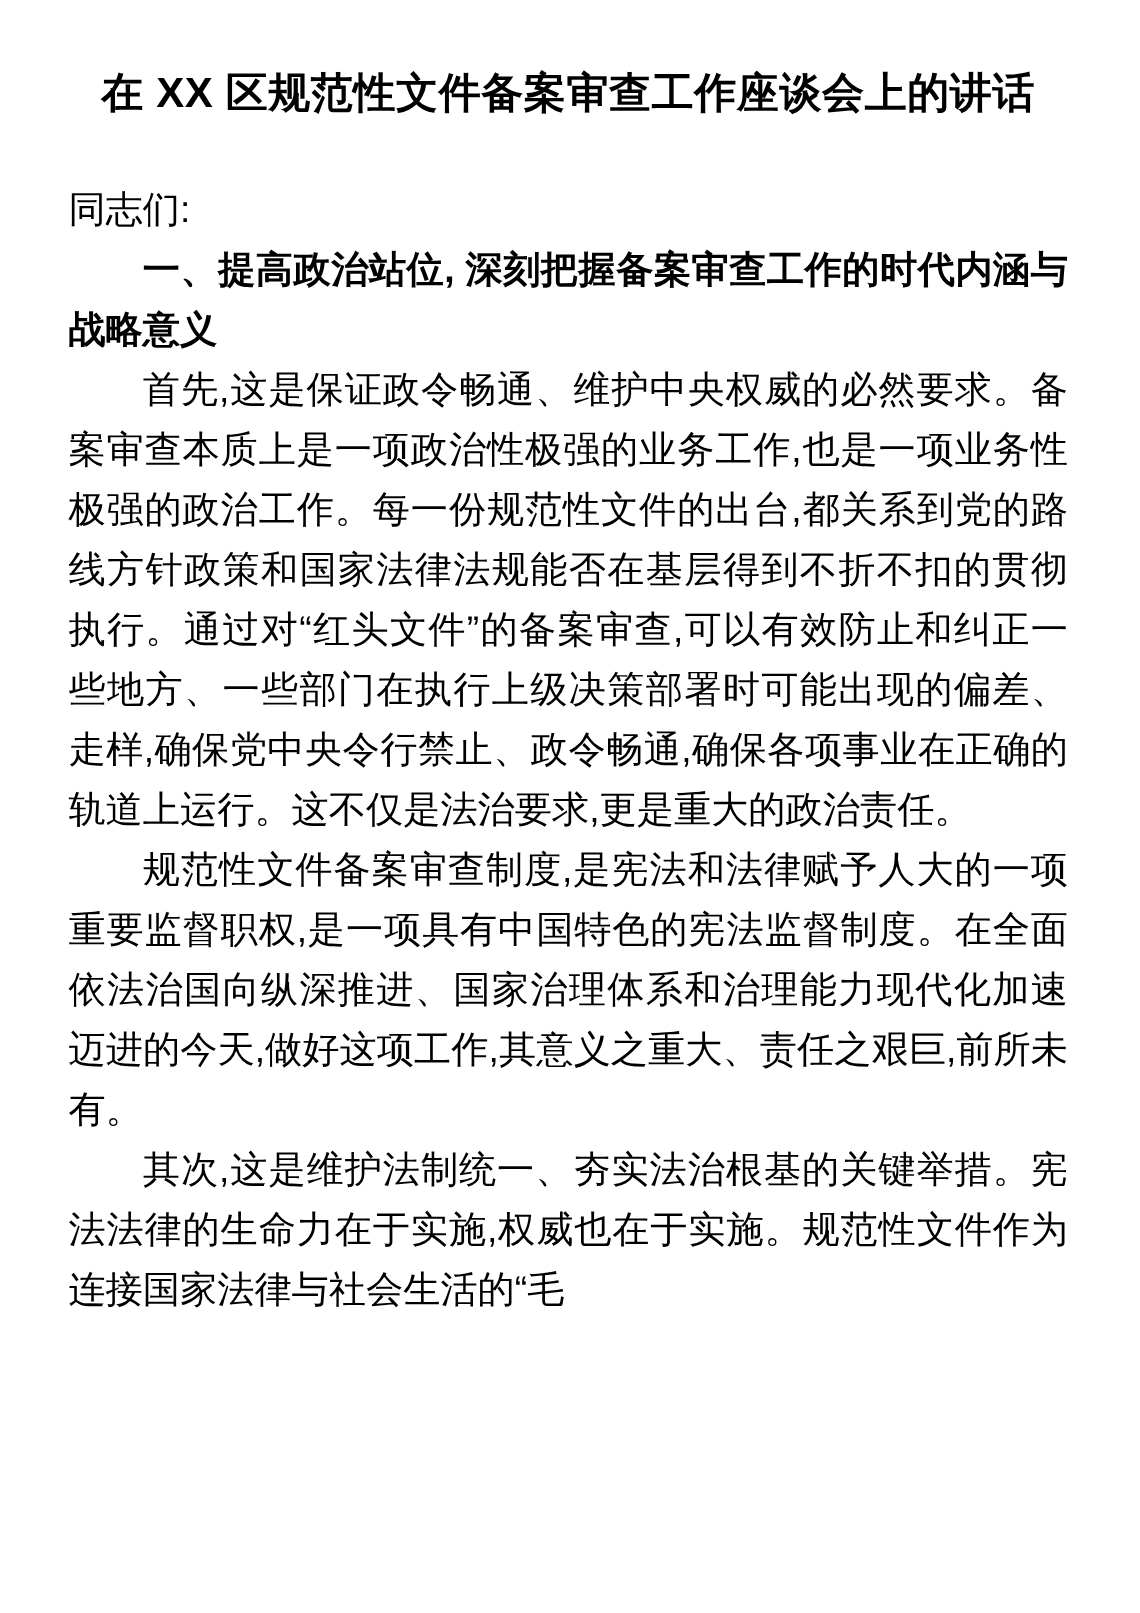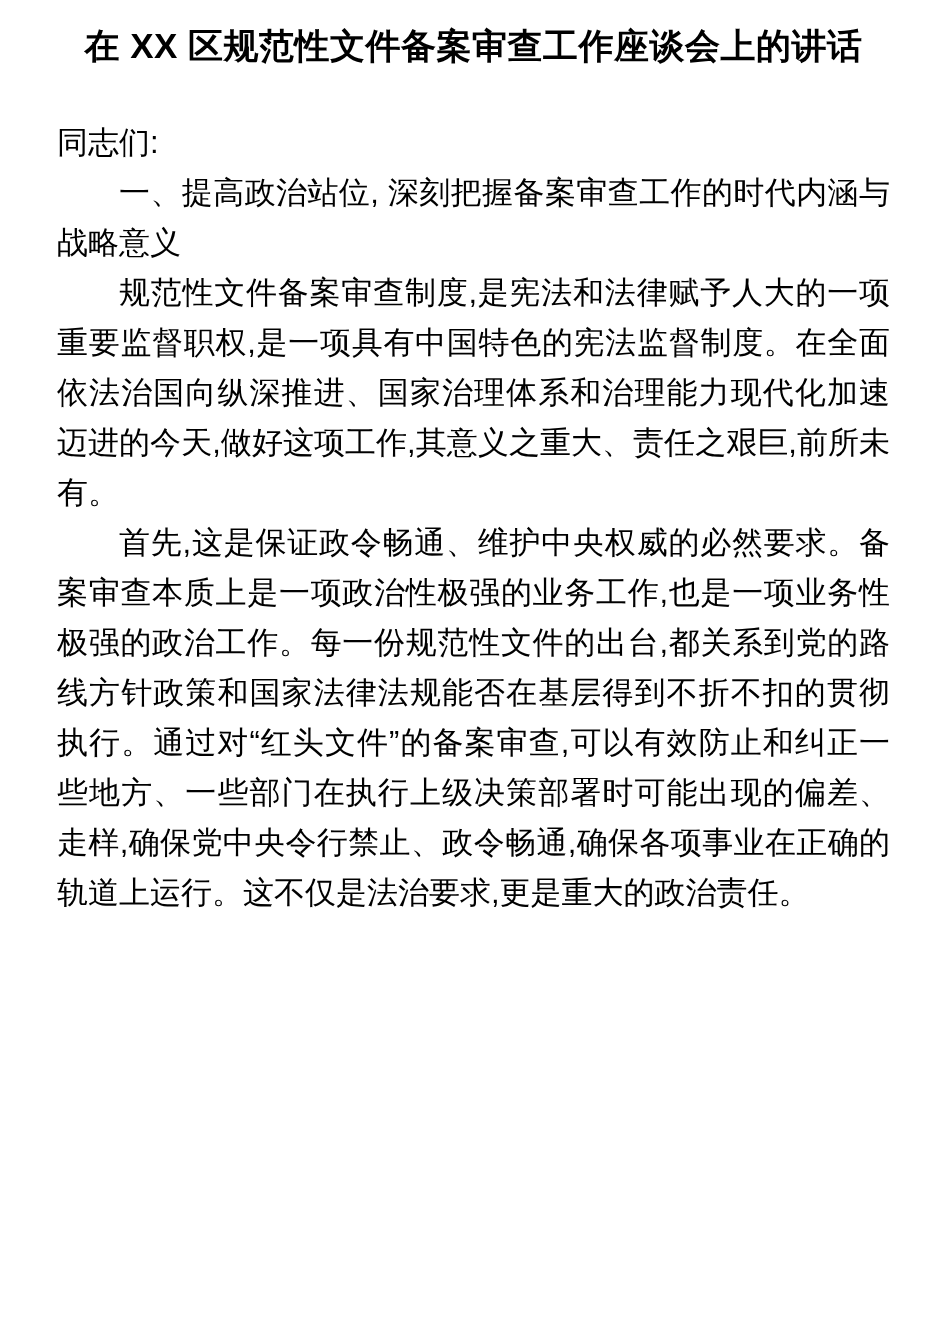--- a/index.html
+++ b/index.html
@@ -14,20 +14,21 @@
     color: #000000;
     overflow: hidden;
     position: relative;
     font-family: "Liberation Sans", sans-serif;
   }
   .content {
     box-sizing: border-box;
     padding: 26px 60px 0 57px;
     height: 1270px;
     overflow: hidden;
+    margin-top: 32px;
   }
   .doc-title {
     font-size: 35px;
     font-weight: 700;
     line-height: 1.15;
     text-align: center;
     margin: 0 0 52px 0;
     letter-spacing: 0.5px;
   }
   .para {
@@ -37,33 +38,34 @@
     text-align: justify;
     text-justify: inter-ideograph;
     text-indent: 2em;
     word-break: break-all;
     overflow-wrap: break-word;
   }
   .salutation {
     text-indent: 0;
   }
   .heading {
-    font-weight: 400;
+    font-weight: 700;
   }
 </style>
 </head>
 <body>
 
 <div class="page">
   <div class="content">
     <h1 class="doc-title">在 XX 区规范性文件备案审查工作座谈会上的讲话</h1>
 
     <p class="para salutation">同志们:</p>
 
 
     <p class="para heading">一、提高政治站位, 深刻把握备案审查工作的时代内涵与战略意义</p>
 
+    <p class="para">首先,这是保证政令畅通、维护中央权威的必然要求。备案审查本质上是一项政治性极强的业务工作,也是一项业务性极强的政治工作。每一份规范性文件的出台,都关系到党的路线方针政策和国家法律法规能否在基层得到不折不扣的贯彻执行。通过对“红头文件”的备案审查,可以有效防止和纠正一些地方、一些部门在执行上级决策部署时可能出现的偏差、走样,确保党中央令行禁止、政令畅通,确保各项事业在正确的轨道上运行。这不仅是法治要求,更是重大的政治责任。</p>
+
     <p class="para">规范性文件备案审查制度,是宪法和法律赋予人大的一项重要监督职权,是一项具有中国特色的宪法监督制度。在全面依法治国向纵深推进、国家治理体系和治理能力现代化加速迈进的今天,做好这项工作,其意义之重大、责任之艰巨,前所未有。</p>
 
-    <p class="para">首先,这是保证政令畅通、维护中央权威的必然要求。备案审查本质上是一项政治性极强的业务工作,也是一项业务性极强的政治工作。每一份规范性文件的出台,都关系到党的路线方针政策和国家法律法规能否在基层得到不折不扣的贯彻执行。通过对“红头文件”的备案审查,可以有效防止和纠正一些地方、一些部门在执行上级决策部署时可能出现的偏差、走样,确保党中央令行禁止、政令畅通,确保各项事业在正确的轨道上运行。这不仅是法治要求,更是重大的政治责任。</p>
-
+    <p class="para">其次,这是维护法制统一、夯实法治根基的关键举措。宪法法律的生命力在于实施,权威也在于实施。规范性文件作为连接国家法律与社会生活的“毛</p>
   </div>
 </div>
 
 </body></html>

